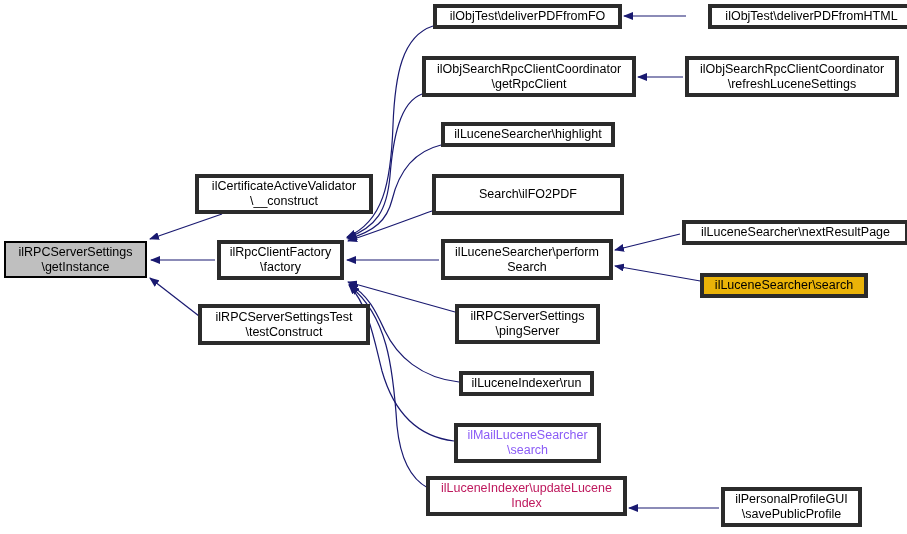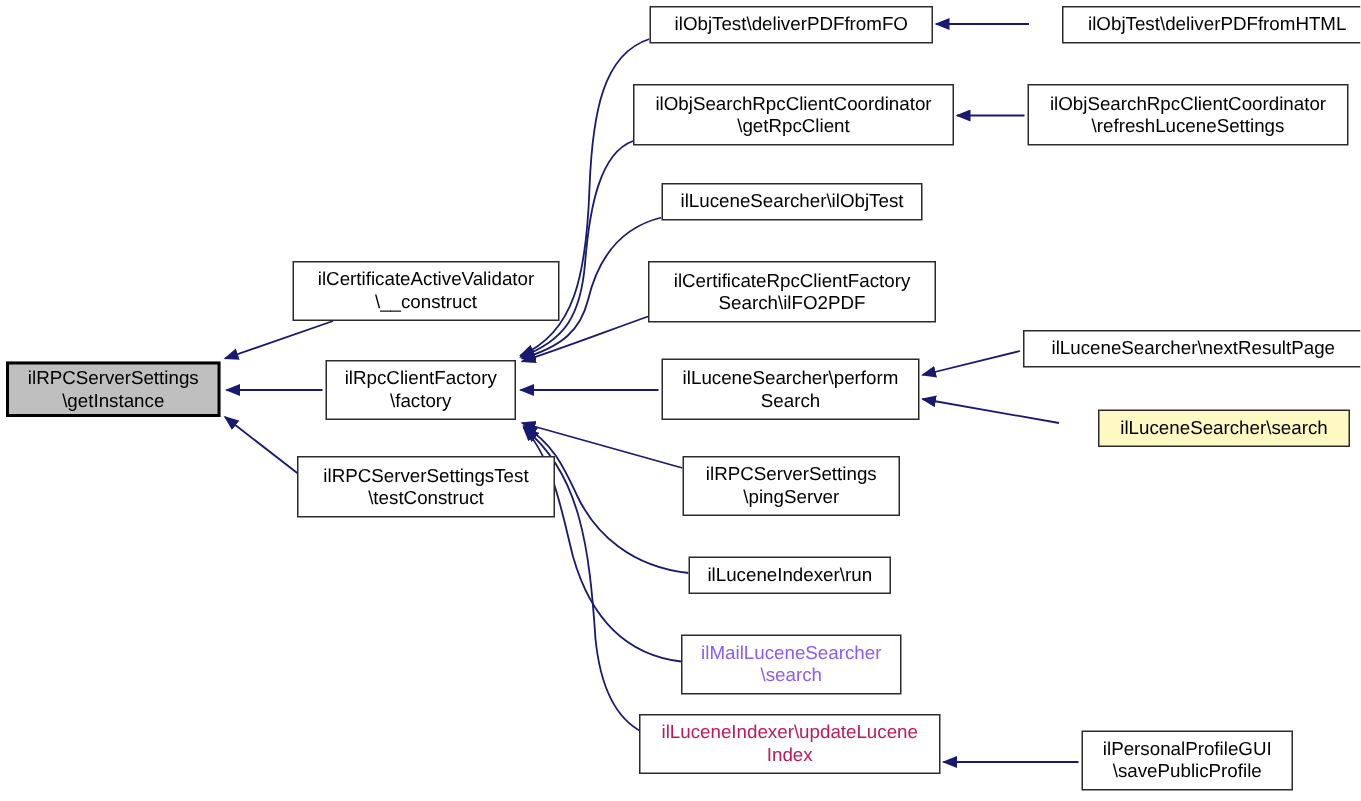--- a/index.html
+++ b/index.html
@@ -9,21 +9,21 @@
     background:#ffffff;
     font-family:"Liberation Sans","DejaVu Sans",sans-serif;
     overflow:hidden;
   }
   #edge-layer{position:absolute;left:0;top:0;width:907px;height:534px;}
   #edge-layer path.edge{fill:none;stroke-width:1.2px;}
   .node{
     position:absolute;
     box-sizing:border-box;
     background:#ffffff;
-    border:1px solid #701a75;
+    border:4px solid #701a75;
     display:flex;flex-direction:column;
     align-items:center;justify-content:center;
     font-size:12.5px;line-height:15px;
     color:#000000;text-align:center;white-space:nowrap;
     cursor:pointer;
   }
   .node.highlight{border:2px solid #000000;cursor:default;}
 </style>
 </head>
 <body>
@@ -70,24 +70,23 @@
       <span>\testConstruct</span>
     </div>
     <div class="node" style="left: 433px; top: 4px; width: 189px; height: 25px; border-color: rgb(43, 43, 43); background: rgb(255, 255, 255); color: rgb(0, 0, 0);">
       <span>ilObjTest\deliverPDFfromFO</span>
     </div>
     <div class="node" style="left: 422px; top: 56px; width: 214px; height: 41px; border-color: rgb(43, 43, 43); background: rgb(255, 255, 255); color: rgb(0, 0, 0);">
       <span>ilObjSearchRpcClientCoordinator</span>
       <span>\getRpcClient</span>
     </div>
     <div class="node" style="left: 441px; top: 122px; width: 174px; height: 25px; border-color: rgb(43, 43, 43); background: rgb(255, 255, 255); color: rgb(0, 0, 0);">
-      <span>ilLuceneSearcher\ilObjTest</span>
+      <span>ilLuceneSearcher\highlight</span>
     </div>
     <div class="node" style="left: 432px; top: 174px; width: 192px; height: 41px; border-color: rgb(43, 43, 43); background: rgb(255, 255, 255); color: rgb(0, 0, 0);">
-      <span>ilCertificateRpcClientFactory</span>
       <span>Search\ilFO2PDF</span>
     </div>
     <div class="node" style="left: 441px; top: 239px; width: 172px; height: 41px; border-color: rgb(43, 43, 43); background: rgb(255, 255, 255); color: rgb(0, 0, 0);">
       <span>ilLuceneSearcher\perform</span>
       <span>Search</span>
     </div>
     <div class="node" style="left: 455px; top: 304px; width: 145px; height: 40px; border-color: rgb(43, 43, 43); background: rgb(255, 255, 255); color: rgb(0, 0, 0);">
       <span>ilRPCServerSettings</span>
       <span>\pingServer</span>
     </div>
@@ -105,20 +104,20 @@
     <div class="node" style="left: 688px; top: 4px; width: 207px; height: 25px; border-color: rgb(43, 43, 43); background: rgb(255, 255, 255); color: #000000; margin-left: 20px;">
       <span>ilObjTest\deliverPDFfromHTML</span>
     </div>
     <div class="node" style="left: 685px; top: 56px; width: 214px; height: 41px; border-color: rgb(43, 43, 43); background: rgb(255, 255, 255); color: rgb(0, 0, 0);">
       <span>ilObjSearchRpcClientCoordinator</span>
       <span>\refreshLuceneSettings</span>
     </div>
     <div class="node" style="left: 682px; top: 220px; width: 227px; height: 25px; border-color: rgb(43, 43, 43); background: rgb(255, 255, 255); color: rgb(0, 0, 0);">
       <span>ilLuceneSearcher\nextResultPage</span>
     </div>
-    <div class="node" style="left: 732px; top: 273px; width: 168px; height: 25px; border-color: rgb(43, 43, 43); background: #fef9c3; color: rgb(0, 0, 0);">
+    <div class="node" style="left: 700px; top: 273px; width: 168px; height: 25px; border-color: rgb(43, 43, 43); background: #eab308; color: rgb(0, 0, 0);">
       <span>ilLuceneSearcher\search</span>
     </div>
     <div class="node" style="left: 721px; top: 487px; width: 141px; height: 40px; border-color: rgb(43, 43, 43); background: rgb(255, 255, 255); color: rgb(0, 0, 0);">
       <span>ilPersonalProfileGUI</span>
       <span>\savePublicProfile</span>
     </div>
   </div>
 
 </body></html>

